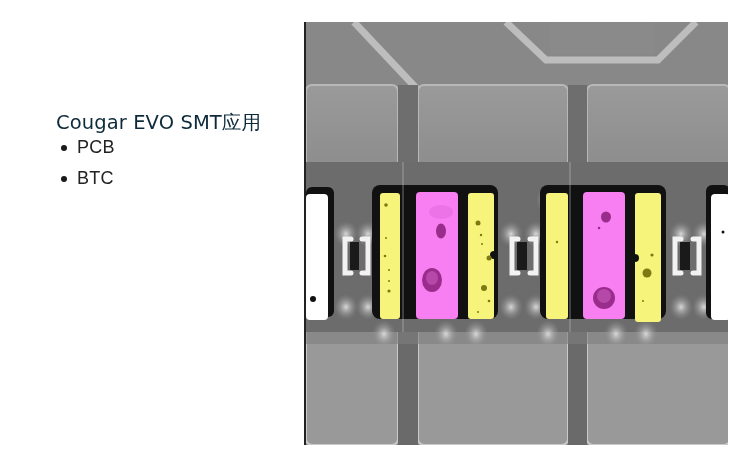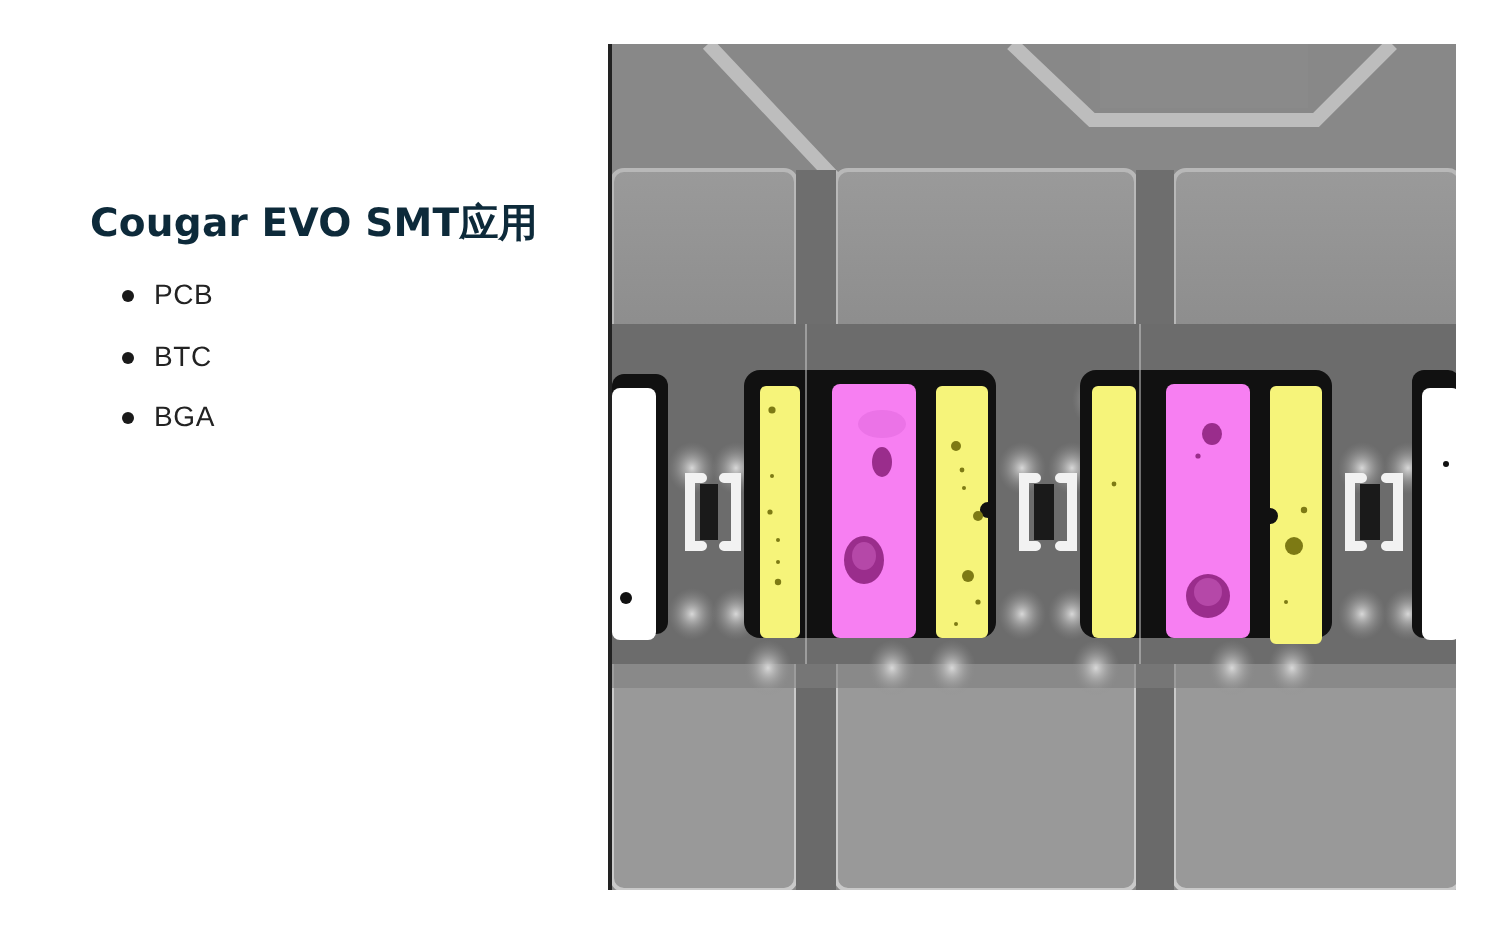--- a/index.html
+++ b/index.html
@@ -1,49 +1,48 @@
 <!DOCTYPE html>
 <html><head>
 <meta charset="utf-8">
 <style>
   html, body { margin: 0; padding: 0; }
   body {
     width: 750px; height: 466px; background: #ffffff; position: relative; overflow: hidden;
     font-family: "Liberation Sans", "DejaVu Sans", sans-serif;
   }
   .title {
-    position: absolute; left: 40px; top: 93px; margin: 5px;
+    position: absolute; left: 40px; top: 93px; margin: 16px;
     font-family: "DejaVu Sans", "Liberation Sans", sans-serif;
-    font-weight: bold; font-size: 19.5px; letter-spacing: 0.1px; color: #0d2a3a; white-space: nowrap;
+    font-weight: normal; font-size: 19.5px; letter-spacing: 0.1px; color: #0d2a3a; white-space: nowrap;
   }
   .apps { position: absolute; left: 60px; top: 137px; margin: 0; padding: 0; list-style: none; }
   .apps li {
     position: relative; height: 30.6px; line-height: 21px; padding-left: 17px;
-    font-size: 14px; color: #222222; letter-spacing: 0.3px;
+    font-size: 18px; color: #222222; letter-spacing: 0.3px;
   }
   .apps li .dot {
     position: absolute; left: 1px; top: 8px; width: 6px; height: 6px; border-radius: 50%; background: #1a1a1a;
   }
 
   .xray {
     position: absolute; left: 304px; top: 22px; width: 424px; height: 423px; overflow: hidden;
     background: #8e8e8e; border-left: 2px solid #222;
     box-sizing: border-box;
   }
   .xray svg { position: absolute; left: 0; top: 0; }
 </style>
 </head>
 <body>
 
 <h1 class="title">Cougar EVO SMT应用</h1>
 
 <ul class="apps">
   <li><span class="dot"></span><span>PCB</span></li>
   <li><span class="dot"></span><span>BTC</span></li>
-  <li><span class="dot"></span><span>BGA</span></li>
 </ul>
 
 <div class="xray">
   <svg width="424" height="423" viewBox="0 0 424 423">
     <defs>
       <linearGradient id="padg" x1="0" y1="0" x2="0" y2="1">
         <stop offset="0" stop-color="#9a9a9a"></stop>
         <stop offset="1" stop-color="#8a8a8a"></stop>
       </linearGradient>
       <radialGradient id="blob" cx="0.5" cy="0.5" r="0.5">

